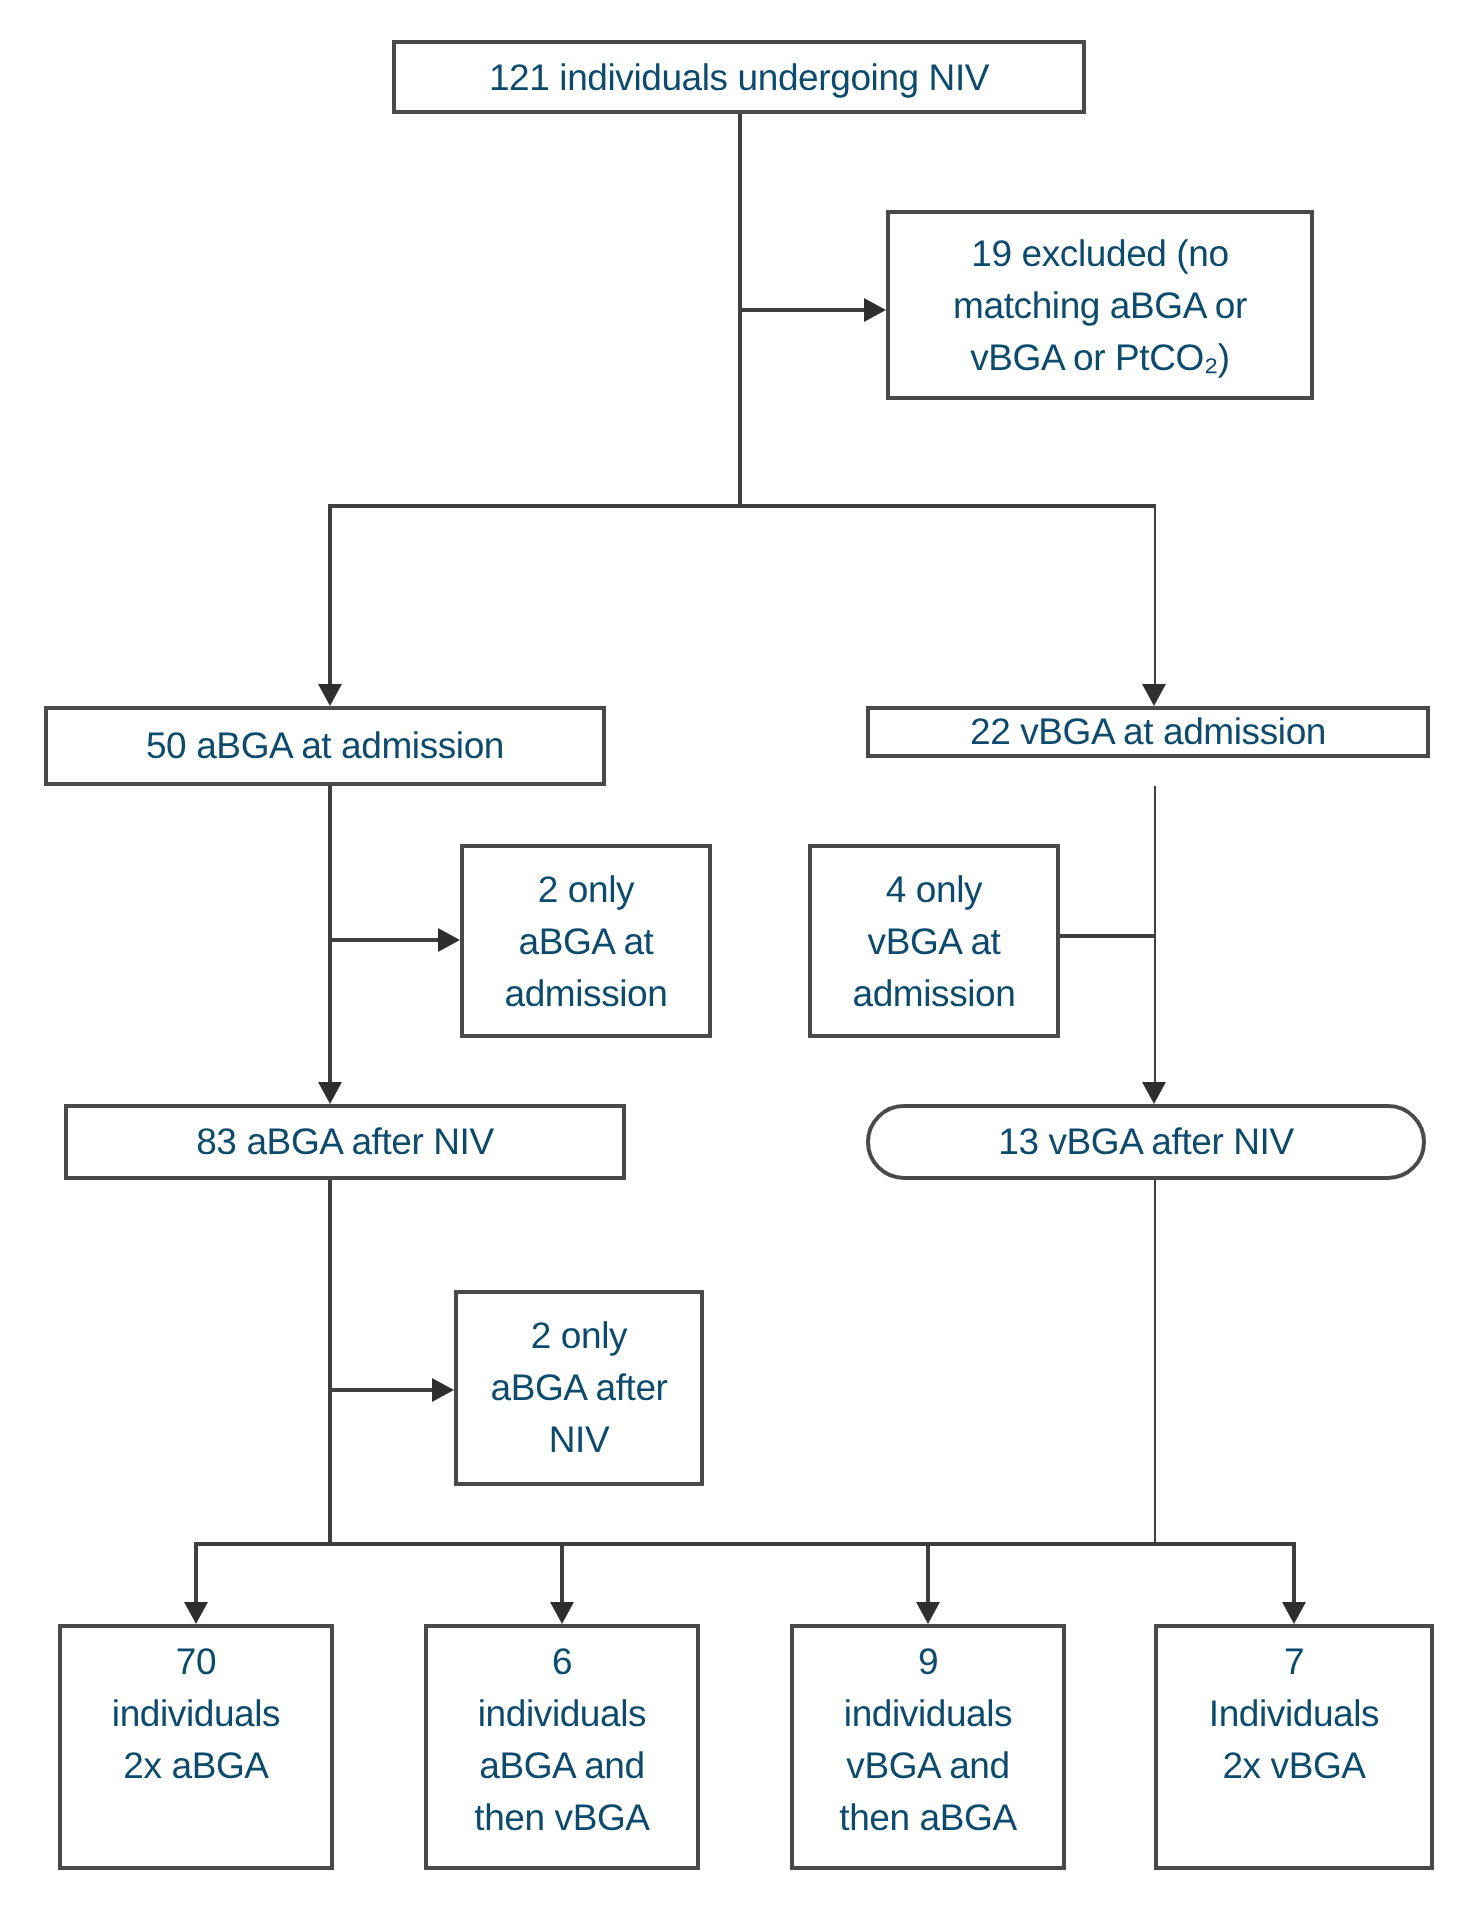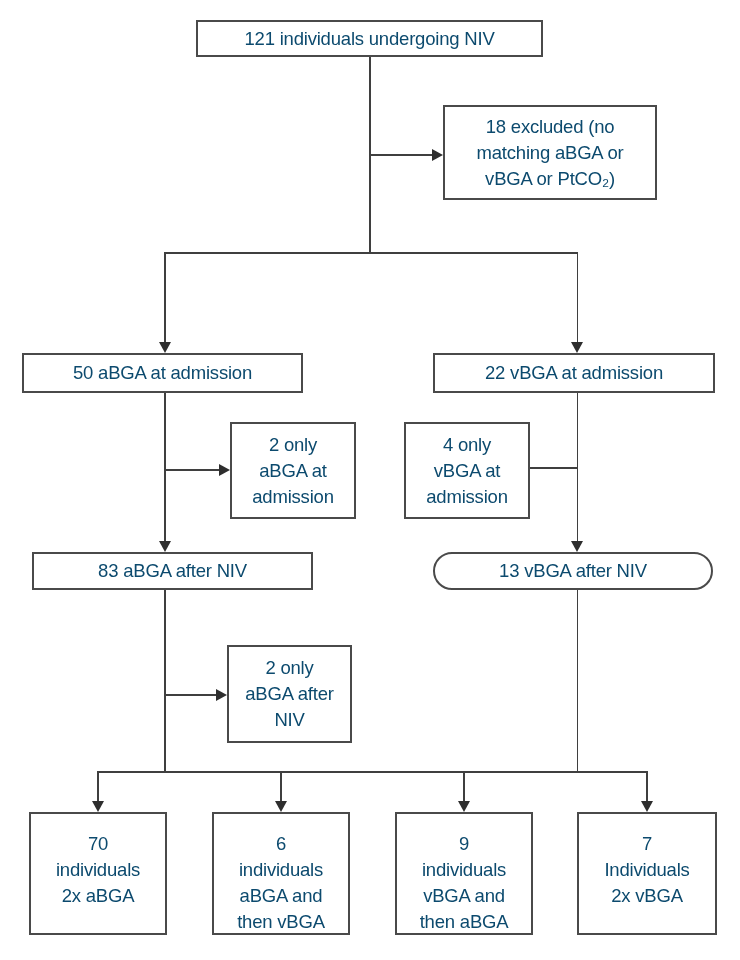--- a/index.html
+++ b/index.html
@@ -18,32 +18,32 @@
     background:#ffffff;
     border:2px solid #4a4a4a;
     display:flex;
     align-items:center;
     justify-content:center;
     text-align:center;
     white-space:pre-line;
     font-size:18.5px;
     line-height:26px;
   }
-  .box.topalign{align-items:flex-start;padding-top:17px;}
+  .box.topalign{align-items:flex-start;padding-top:4px;}
   .line{position:absolute;background:#3f3f3f;}
   .arr{position:absolute;width:0;height:0;}
   .arr.down{border-left:6px solid transparent;border-right:6px solid transparent;border-top:11px solid #2e2e2e;}
   .arr.right{border-top:6px solid transparent;border-bottom:6px solid transparent;border-left:11px solid #2e2e2e;}
   .arr.left{border-top:6px solid transparent;border-bottom:6px solid transparent;border-right:11px solid #2e2e2e;}
 
   
   #n-total{left:196px;top:20px;width:347px;height:37px;}
   #n-excluded{left:443px;top:105px;width:214px;height:95px;}
   #n-abga-adm{left:22px;top:353px;width:281px;height:40px;}
-  #n-vbga-adm{left:433px;top:353px;width:282px;height:40px;}
+  #n-vbga-adm{left:433px;top:353px;width:282px;height:26px;}
   #n-only-abga-adm{left:230px;top:422px;width:126px;height:97px;}
   #n-only-vbga-adm{left:392px;top:422px;width:126px;height:97px;margin-left:12px;}
   #n-abga-after{left:32px;top:552px;width:281px;height:38px;}
   #n-vbga-after{left:433px;top:552px;width:280px;height:38px;border-radius:19px;}
   #n-only-abga-after{left:227px;top:645px;width:125px;height:98px;}
   #n-b1{left:29px;top:812px;width:138px;height:123px;}
   #n-b2{left:212px;top:812px;width:138px;height:123px;}
   #n-b3{left:395px;top:812px;width:138px;height:123px;}
   #n-b4{left:577px;top:812px;width:140px;height:123px;}
 
@@ -110,21 +110,21 @@
   <div class="arr down" id="a-r2"></div>
   <div class="arr right" id="a-bl1"></div>
   <div class="arr left" id="a-br1"></div>
   <div class="arr right" id="a-b2"></div>
   <div class="arr down" id="a-d1"></div>
   <div class="arr down" id="a-d2"></div>
   <div class="arr down" id="a-d3"></div>
   <div class="arr down" id="a-d4"></div>
 
   <div class="box" id="n-total">121 individuals undergoing NIV</div>
-  <div class="box" id="n-excluded">18 excluded (no
+  <div class="box" id="n-excluded">19 excluded (no
 matching aBGA or
 vBGA or PtCO₂)</div>
   <div class="box" id="n-abga-adm">50 aBGA at admission</div>
   <div class="box" id="n-vbga-adm">22 vBGA at admission</div>
   <div class="box" id="n-only-abga-adm">2 only
 aBGA at
 admission</div>
   <div class="box" id="n-only-vbga-adm">4 only
 vBGA at
 admission</div>

